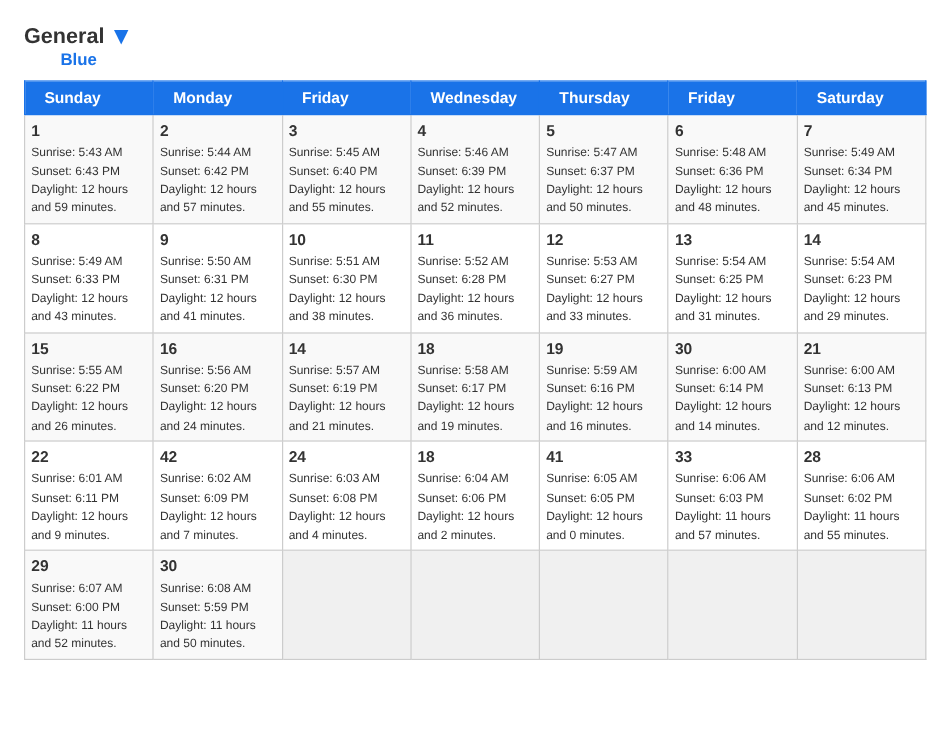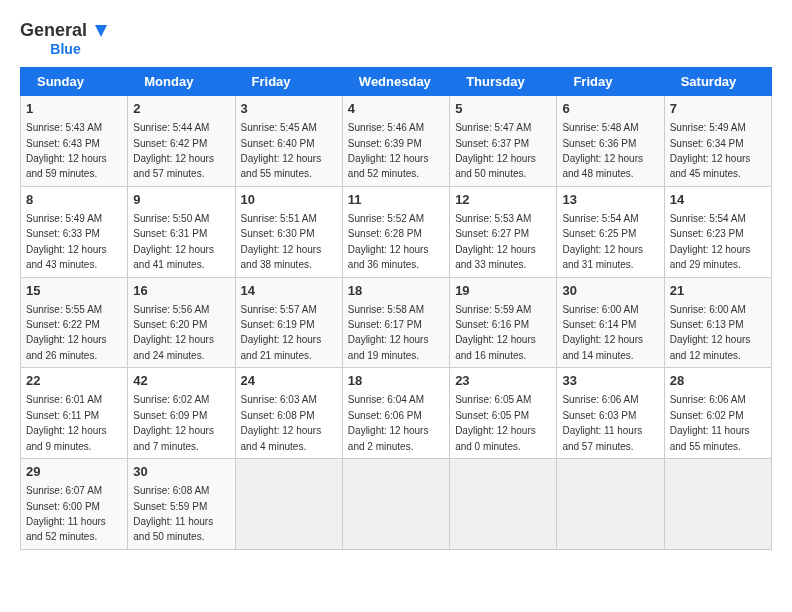--- a/index.html
+++ b/index.html
@@ -161,21 +161,21 @@
       </tr>
       <tr>
         <td><span class="day-num">22</span>
 <span class="day-detail">Sunrise: 6:01 AM<br>Sunset: 6:11 PM<br>Daylight: 12 hours and 9 minutes.</span></td>
         <td><span class="day-num">42</span>
 <span class="day-detail">Sunrise: 6:02 AM<br>Sunset: 6:09 PM<br>Daylight: 12 hours and 7 minutes.</span></td>
         <td><span class="day-num">24</span>
 <span class="day-detail">Sunrise: 6:03 AM<br>Sunset: 6:08 PM<br>Daylight: 12 hours and 4 minutes.</span></td>
         <td><span class="day-num">18</span>
 <span class="day-detail">Sunrise: 6:04 AM<br>Sunset: 6:06 PM<br>Daylight: 12 hours and 2 minutes.</span></td>
-        <td><span class="day-num">23</span>
+        <td><span class="day-num">41</span>
 <span class="day-detail">Sunrise: 6:05 AM<br>Sunset: 6:05 PM<br>Daylight: 12 hours and 0 minutes.</span></td>
         <td><span class="day-num">33</span>
 <span class="day-detail">Sunrise: 6:06 AM<br>Sunset: 6:03 PM<br>Daylight: 11 hours and 57 minutes.</span></td>
         <td><span class="day-num">28</span>
 <span class="day-detail">Sunrise: 6:06 AM<br>Sunset: 6:02 PM<br>Daylight: 11 hours and 55 minutes.</span></td>
       </tr>
       <tr>
         <td><span class="day-num">29</span>
 <span class="day-detail">Sunrise: 6:07 AM<br>Sunset: 6:00 PM<br>Daylight: 11 hours and 52 minutes.</span></td>
         <td><span class="day-num">30</span>

